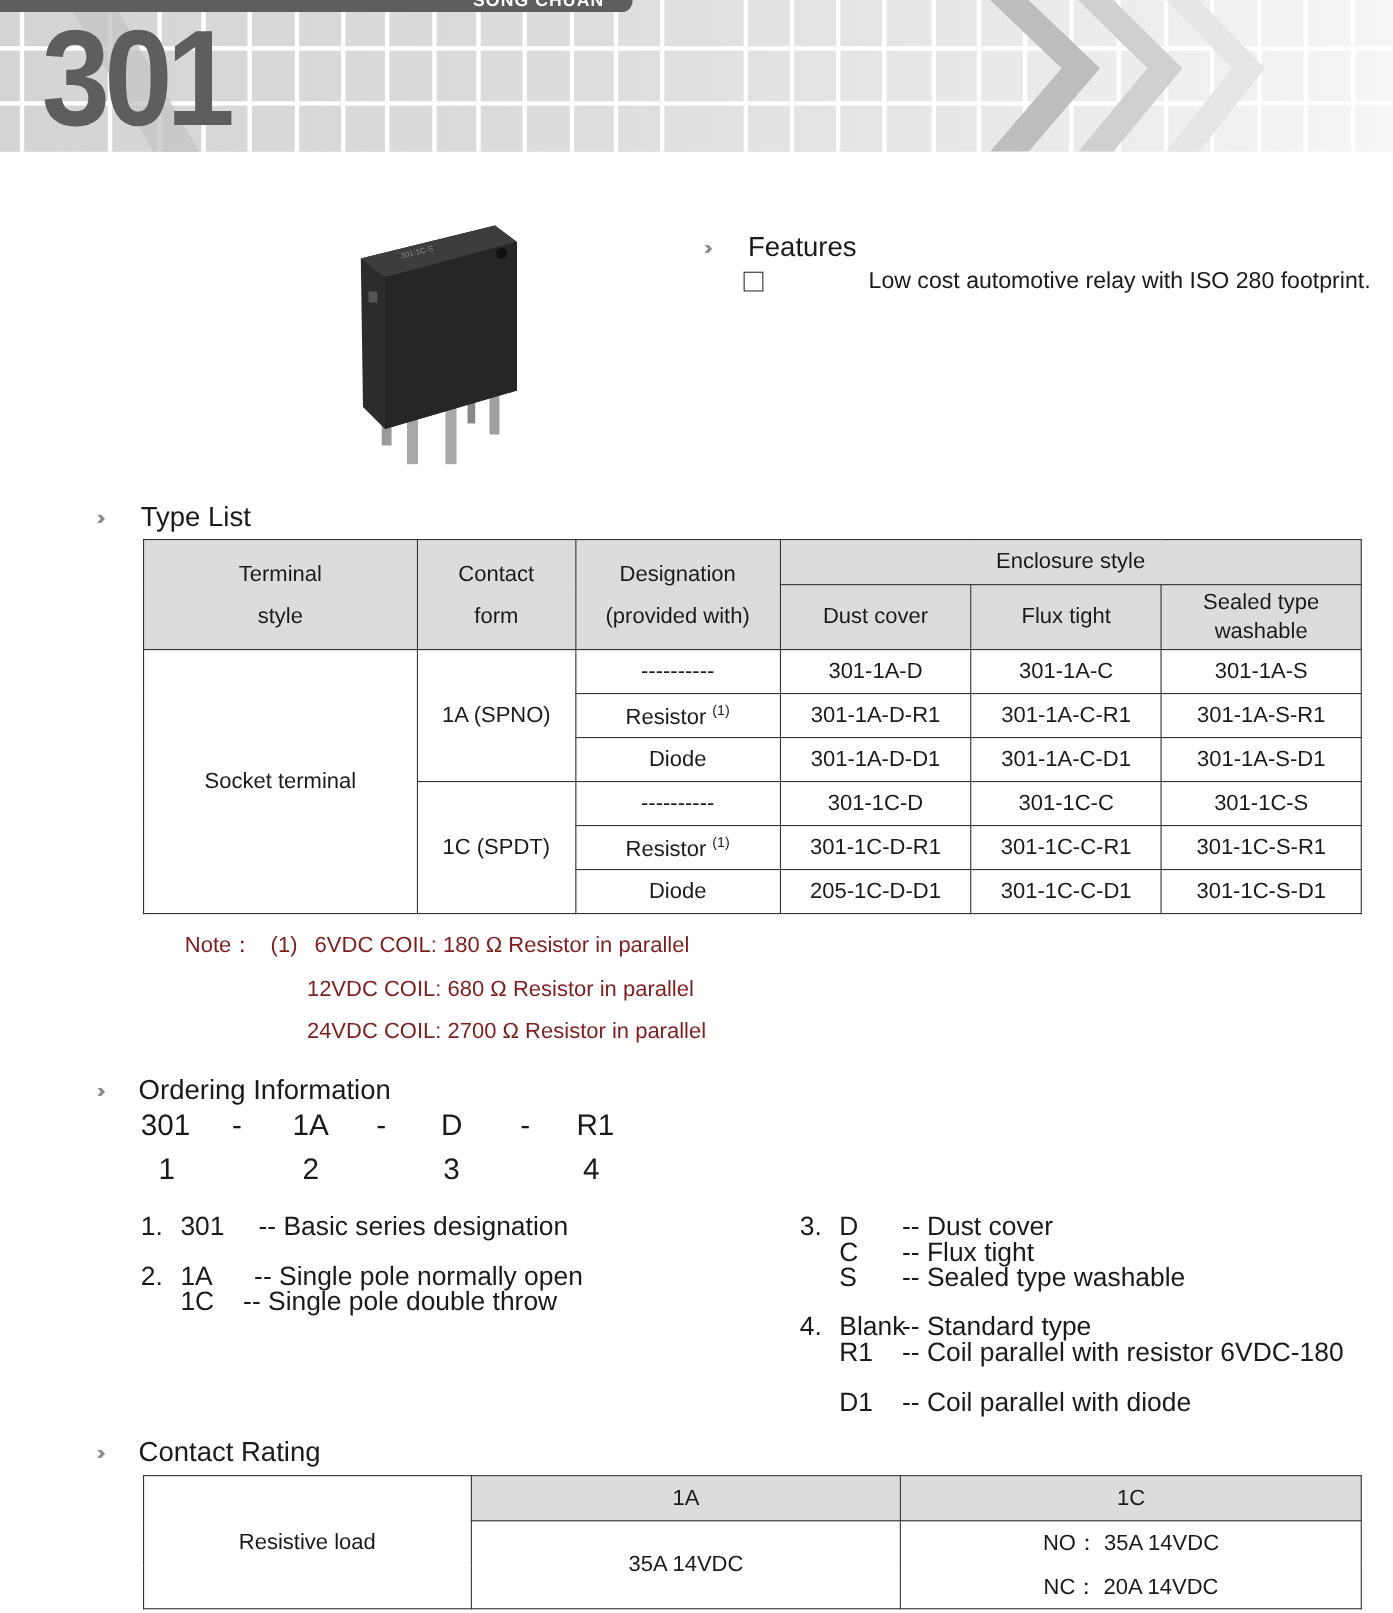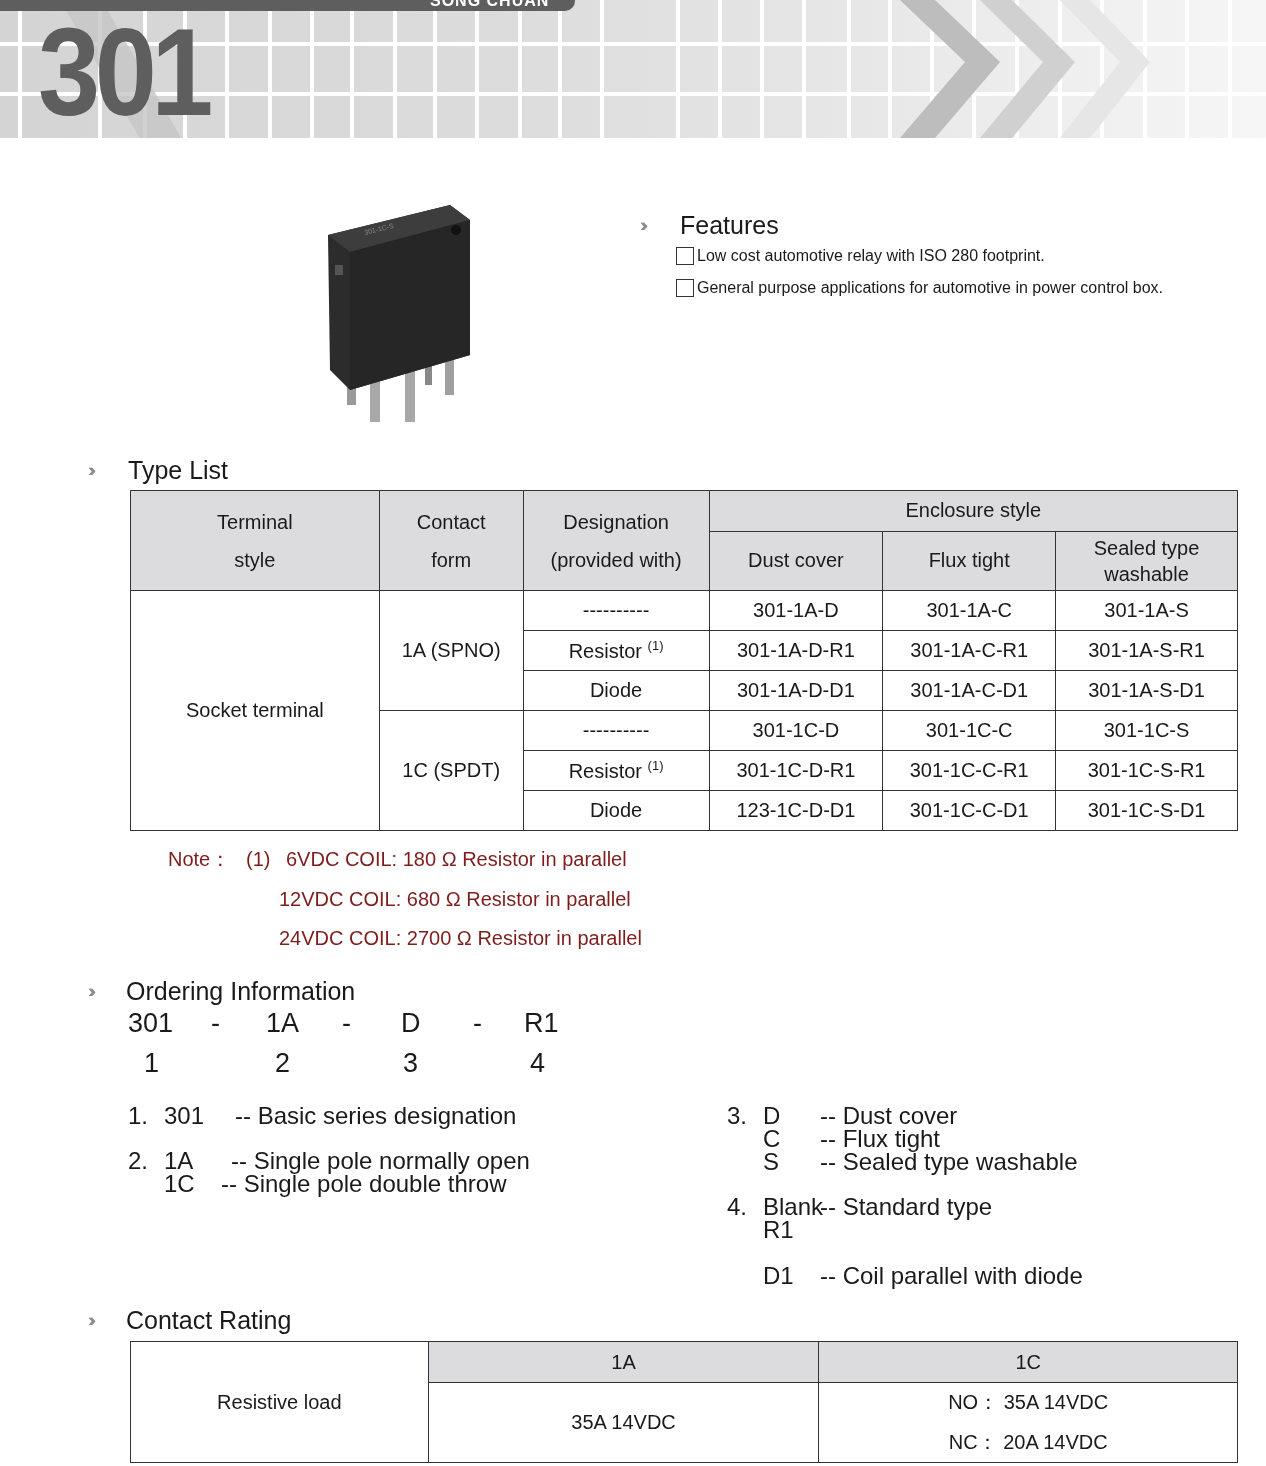--- a/index.html
+++ b/index.html
@@ -22,21 +22,21 @@
 
   
   .sec-title { position: absolute; display: flex; align-items: center; font-size: 25px; color: #1a1a1a; }
   .sec-title .arr { font-size: 18px; color: #8a8a8a; margin-right: 6px; letter-spacing: -5px; width: 34px; }
 
   
   .relay { position: absolute; left: 320px; top: 200px; width: 160px; height: 230px; }
 
   
   .features { position: absolute; left: 676px; top: 240px; width: 570px; }
-  .feat-item { display: flex; font-size: 16px; line-height: 32px; color: #1a1a1a; }
+  .feat-item { display: flex; font-size: 21px; line-height: 32px; color: #1a1a1a; text-align: right; }
   .cb { display: inline-block; width: 18px; height: 18px; border: 1.5px solid #333; margin-top: 7px; margin-right: 3px; flex: 0 0 18px; }
   .feat-text { flex: 1; }
 
   
   table { border-collapse: collapse; position: absolute; }
   .tl { left: 130px; top: 490px; width: 1108px; }
   .tl td, .tl th { border: 1.5px solid #333; text-align: center; font-size: 20px; font-weight: normal; color: #1a1a1a; }
   .tl th { background: #dcdcdf; }
   .tl .hdr-tall { height: 100px; line-height: 38px; }
   .tl .row { height: 40px; }
@@ -126,24 +126,20 @@
 
 <div class="sec-title" style="left:640px; top:211px;">
   <span class="arr">›››</span>
   <span>Features</span>
 </div>
 <div class="features">
   <div class="feat-item">
     <span class="cb"></span>
     <span class="feat-text">Low cost automotive relay with ISO 280 footprint.</span>
   </div>
-  <div class="feat-item">
-    <span class="cb"></span>
-    <span class="feat-text">General purpose applications for automotive in power control box.</span>
-  </div>
 </div>
 
 <div class="sec-title" style="left:88px; top:456px;">
   <span class="arr">›››</span>
   <span>Type List</span>
 </div>
 
 <table class="tl">
   <colgroup>
     <col style="width:249px">
@@ -203,21 +199,21 @@
     <td>301-1C-S</td>
   </tr>
   <tr class="row">
     <td><span>Resistor</span> <sup>(1)</sup></td>
     <td>301-1C-D-R1</td>
     <td>301-1C-C-R1</td>
     <td>301-1C-S-R1</td>
   </tr>
   <tr class="row">
     <td>Diode</td>
-    <td>123-1C-D-D1</td>
+    <td>205-1C-D-D1</td>
     <td>301-1C-C-D1</td>
     <td>301-1C-S-D1</td>
   </tr>
 </tbody>
   </table>
 
 <div class="note">
   <div class="note-row">
     <span>Note：</span>
     <span style="position:absolute;left:78px">(1)</span>
@@ -274,20 +270,21 @@
   <span class="desc" style="left:93px; top:23px">-- Flux tight</span>
   <span class="code" style="left:36px; top:46px">S</span>
   <span class="desc" style="left:93px; top:46px">-- Sealed type washable</span>
 </div>
 
 <div class="legend" style="left:727px; top:1195px; width:520px; height:95px;">
   <span class="num">4.</span>
   <span class="code" style="left:36px; top:0">Blank</span>
   <span class="desc" style="left:93px; top:0">-- Standard type</span>
   <span class="code" style="left:36px; top:23px">R1</span>
+  <span class="desc" style="left:93px; top:23px">-- Coil parallel with resistor 6VDC-180</span>
   <span class="code" style="left:36px; top:69px">D1</span>
   <span class="desc" style="left:93px; top:69px">-- Coil parallel with diode</span>
 </div>
 
 <div class="sec-title" style="left:88px; top:1306px;">
   <span class="arr" style="width:32px">›››</span>
   <span>Contact Rating</span>
 </div>
 
 <table class="cr">

